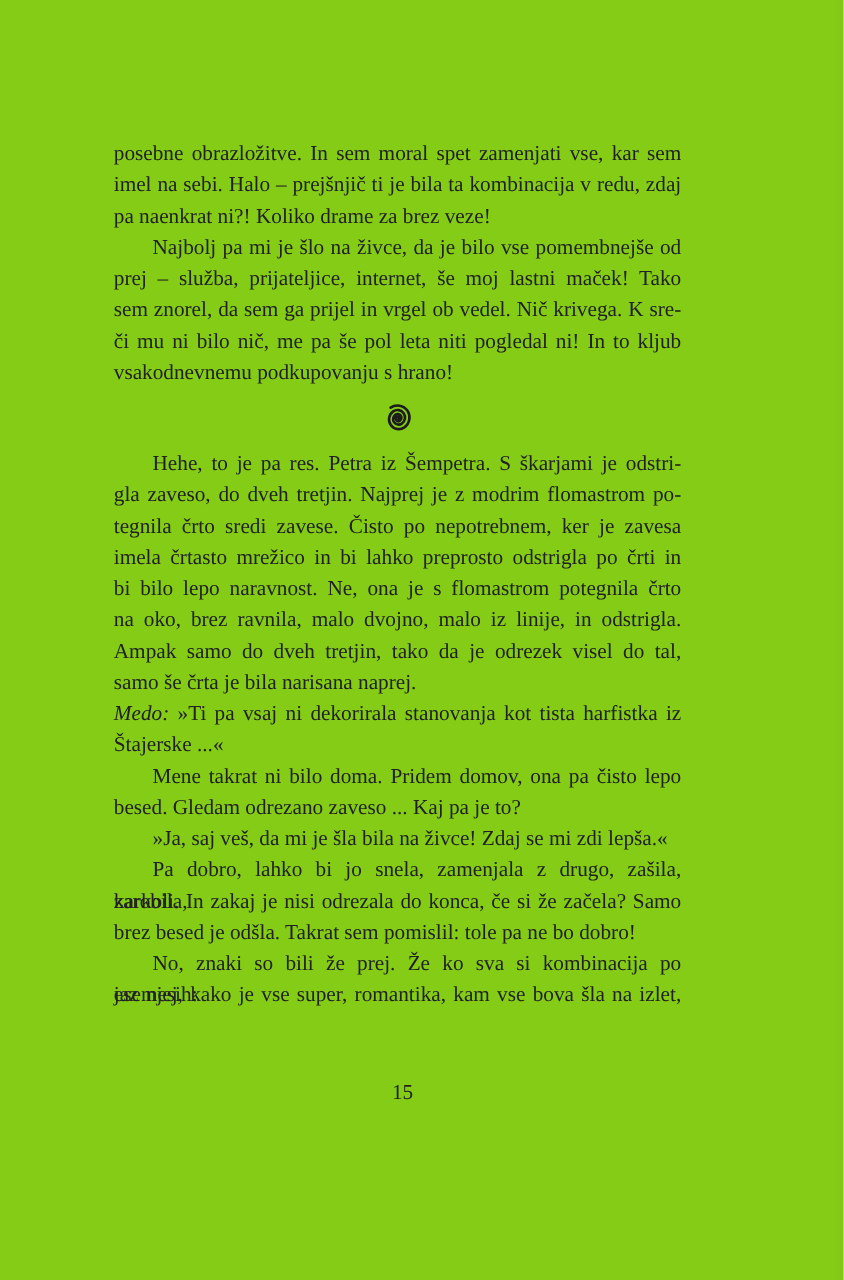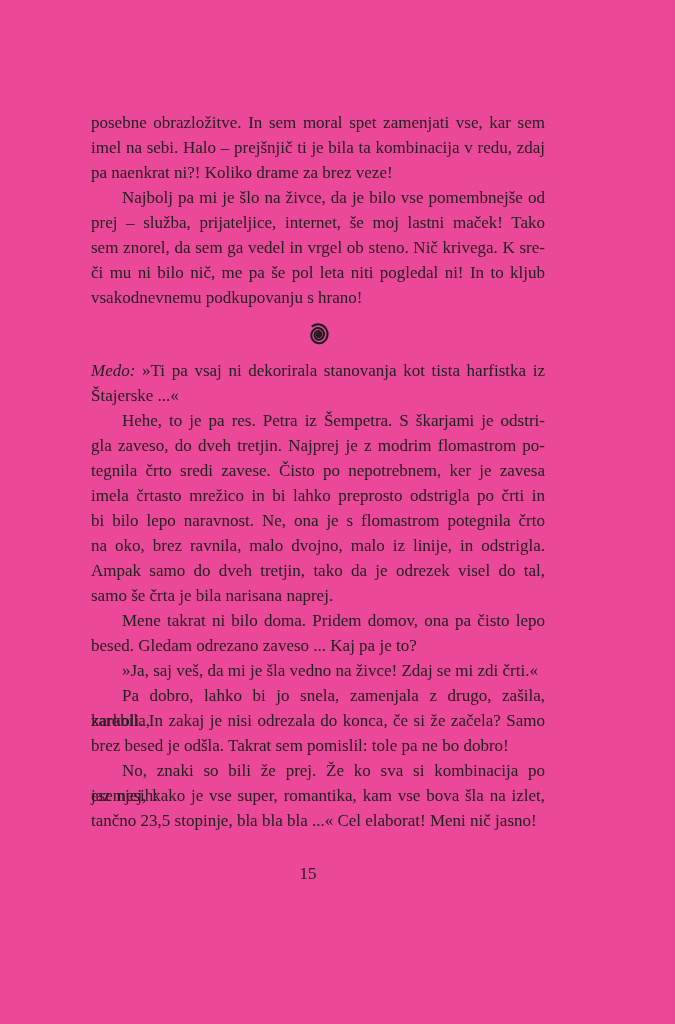--- a/index.html
+++ b/index.html
@@ -1,21 +1,21 @@
 <!DOCTYPE html>
 <html lang="sl"><head>
 <meta charset="utf-8">
 <style>
   * { margin: 0; padding: 0; box-sizing: border-box; }
   html, body { background: #ffffff; }
   .page {
     position: relative;
     width: 675px;
     height: 1024px;
-    background: #ec4899;
+    background: #84cc16;
     font-family: "Liberation Serif", "DejaVu Serif", serif;
     color: #212121;
     overflow: hidden;
   }
   
   .page::after {
     content: "";
     position: absolute;
     right: 0; top: 0; bottom: 0;
     width: 8px;
@@ -40,21 +40,21 @@
   .ln.ind { text-indent: 31px; }
   .italic { font-style: italic; }
   .ornament {
     height: 48px;
     display: flex;
     align-items: center;
     justify-content: center;
   }
   .folio {
     position: absolute;
-    left: 81px;
+    left: 95px;
     top: 861px;
     width: 454px;
     text-align: center;
     font-size: 17px;
     line-height: 25px;
   }
 </style>
 </head>
 <body>
 
@@ -63,73 +63,72 @@
 
     <p class="para">
       <span class="ln j">posebne obrazložitve. In sem moral spet zamenjati vse, kar sem</span>
       <span class="ln j">imel na sebi. Halo – prejšnjič ti je bila ta kombinacija v redu, zdaj</span>
       <span class="ln">pa naenkrat ni?! Koliko drame za brez veze!</span>
     </p>
 
     <p class="para">
       <span class="ln j ind">Najbolj pa mi je šlo na živce, da je bilo vse pomembnejše od</span>
       <span class="ln j">prej – služba, prijateljice, internet, še moj lastni maček! Tako</span>
-      <span class="ln j">sem znorel, da sem ga vedel in vrgel ob steno. Nič krivega. K sre-</span>
+      <span class="ln j">sem znorel, da sem ga prijel in vrgel ob vedel. Nič krivega. K sre-</span>
       <span class="ln j">či mu ni bilo nič, me pa še pol leta niti pogledal ni! In to kljub</span>
       <span class="ln">vsakodnevnemu podkupovanju s hrano!</span>
     </p>
 
     <div class="ornament">
       <svg width="26" height="26" viewBox="0 0 26 26" aria-hidden="true">
         <g transform="rotate(-35 13 13)">
           <path d="M 13 3.4
                    A 9.6 9.6 0 0 1 13 22.6
                    A 7.8 7.8 0 0 1 13 7
                    A 6 6 0 0 1 13 19
                    A 4.4 4.4 0 0 1 13 10.2
                    A 3 3 0 0 1 13 16.2
                    A 1.9 1.9 0 0 1 13 12.4
                    A 1.2 1.2 0 0 1 13 14.8" fill="none" stroke="#1c1c1c" stroke-width="2.1" stroke-linecap="round"></path>
         </g>
       </svg>
     </div>
 
     <p class="para">
-      <span class="ln j"><span class="italic">Medo:</span> <span>»Ti pa vsaj ni dekorirala stanovanja kot tista harfistka iz</span></span>
-      <span class="ln">Štajerske ...«</span>
-    </p>
-
-    <p class="para">
       <span class="ln j ind">Hehe, to je pa res. Petra iz Šempetra. S škarjami je odstri-</span>
       <span class="ln j">gla zaveso, do dveh tretjin. Najprej je z modrim flomastrom po-</span>
       <span class="ln j">tegnila črto sredi zavese. Čisto po nepotrebnem, ker je zavesa</span>
       <span class="ln j">imela črtasto mrežico in bi lahko preprosto odstrigla po črti in</span>
       <span class="ln j">bi bilo lepo naravnost. Ne, ona je s flomastrom potegnila črto</span>
       <span class="ln j">na oko, brez ravnila, malo dvojno, malo iz linije, in odstrigla.</span>
       <span class="ln j">Ampak samo do dveh tretjin, tako da je odrezek visel do tal,</span>
       <span class="ln">samo še črta je bila narisana naprej.</span>
     </p>
 
     <p class="para">
+      <span class="ln j"><span class="italic">Medo:</span> <span>»Ti pa vsaj ni dekorirala stanovanja kot tista harfistka iz</span></span>
+      <span class="ln">Štajerske ...«</span>
+    </p>
+
+    <p class="para">
       <span class="ln j ind">Mene takrat ni bilo doma. Pridem domov, ona pa čisto lepo</span>
       <span class="ln">besed. Gledam odrezano zaveso ... Kaj pa je to?</span>
     </p>
 
     <p class="para">
-      <span class="ln ind">»Ja, saj veš, da mi je šla vedno na živce! Zdaj se mi zdi črti.«</span>
+      <span class="ln ind">»Ja, saj veš, da mi je šla bila na živce! Zdaj se mi zdi lepša.«</span>
     </p>
 
     <p class="para">
       <span class="ln j ind">Pa dobro, lahko bi jo snela, zamenjala z drugo, zašila, zarobila,</span>
       <span class="ln j">karkoli. In zakaj je nisi odrezala do konca, če si že začela? Samo</span>
       <span class="ln">brez besed je odšla. Takrat sem pomislil: tole pa ne bo dobro!</span>
     </p>
 
     <p class="para">
       <span class="ln j ind">No, znaki so bili že prej. Že ko sva si kombinacija po esemesih:</span>
       <span class="ln j">jaz njej, kako je vse super, romantika, kam vse bova šla na izlet,</span>
-      <span class="ln">tančno 23,5 stopinje, bla bla bla ...« Cel elaborat! Meni nič jasno!</span>
     </p>
 
   </main>
 
   <footer class="folio">15</footer>
 </div>
 
 </body></html>

